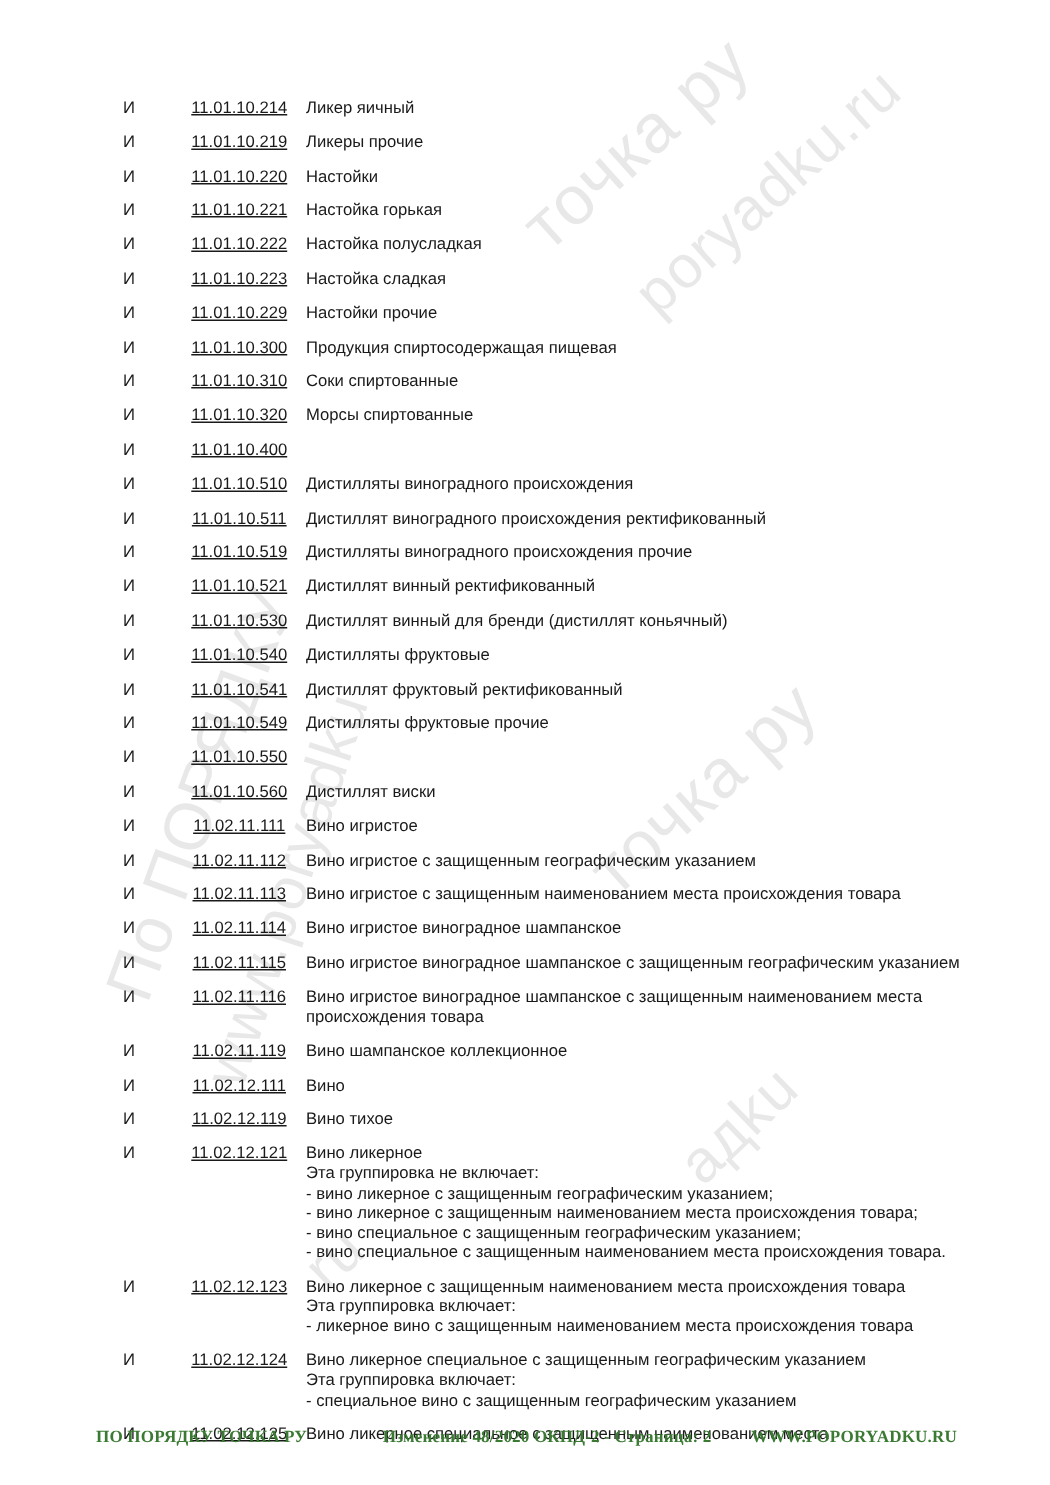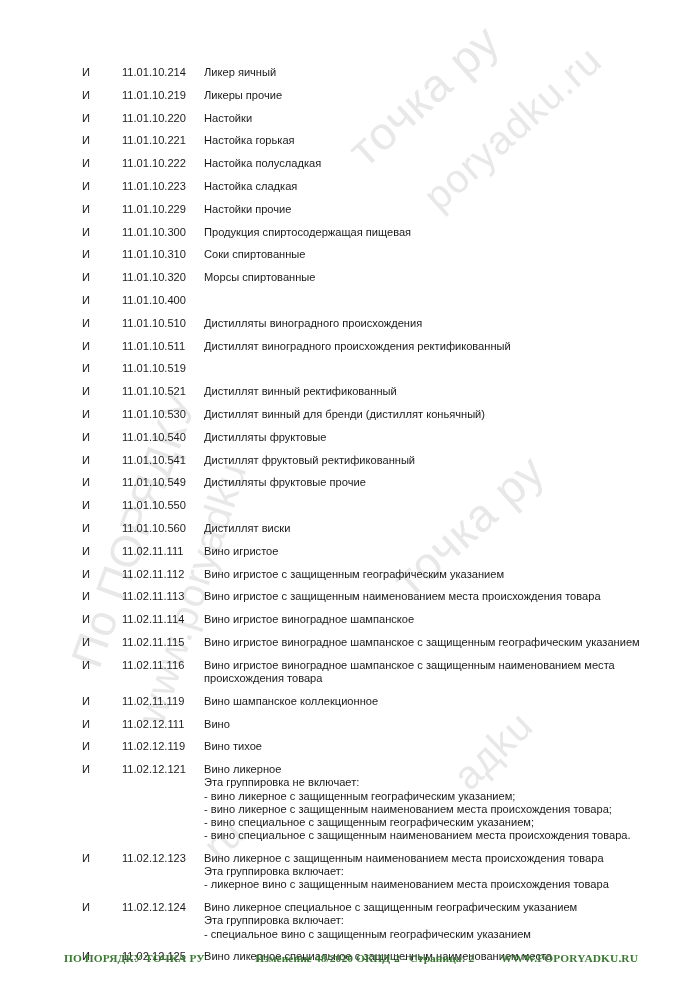--- a/index.html
+++ b/index.html
@@ -106,23 +106,24 @@
   .col-mark {
     width: 40px;
     flex: 0 0 40px;
     padding-left: 82px;
     box-sizing: content-box;
     text-align: left;
   }
   .col-code {
     width: 75px;
     flex: 0 0 75px;
-    text-align: left;
+    text-align: center;
     padding-right: 0;
     white-space: nowrap;
+    text-decoration: underline;
   }
   .col-name {
     flex: 1 1 auto;
     padding-left: 7px;
     padding-right: 42px;
     white-space: pre-line;
   }
 
   
   .footer {
@@ -220,20 +221,21 @@
         <div class="col-name">Дистилляты виноградного происхождения</div>
       </div>
       <div class="row">
         <div class="col-mark">И</div>
         <div class="col-code">11.01.10.511</div>
         <div class="col-name">Дистиллят виноградного происхождения ректификованный</div>
       </div>
       <div class="row">
         <div class="col-mark">И</div>
         <div class="col-code">11.01.10.519</div>
+        <div class="col-name">Дистилляты виноградного происхождения прочие</div>
       </div>
       <div class="row">
         <div class="col-mark">И</div>
         <div class="col-code">11.01.10.521</div>
         <div class="col-name">Дистиллят винный ректификованный</div>
       </div>
       <div class="row">
         <div class="col-mark">И</div>
         <div class="col-code">11.01.10.530</div>
         <div class="col-name">Дистиллят винный для бренди (дистиллят коньячный)</div>

